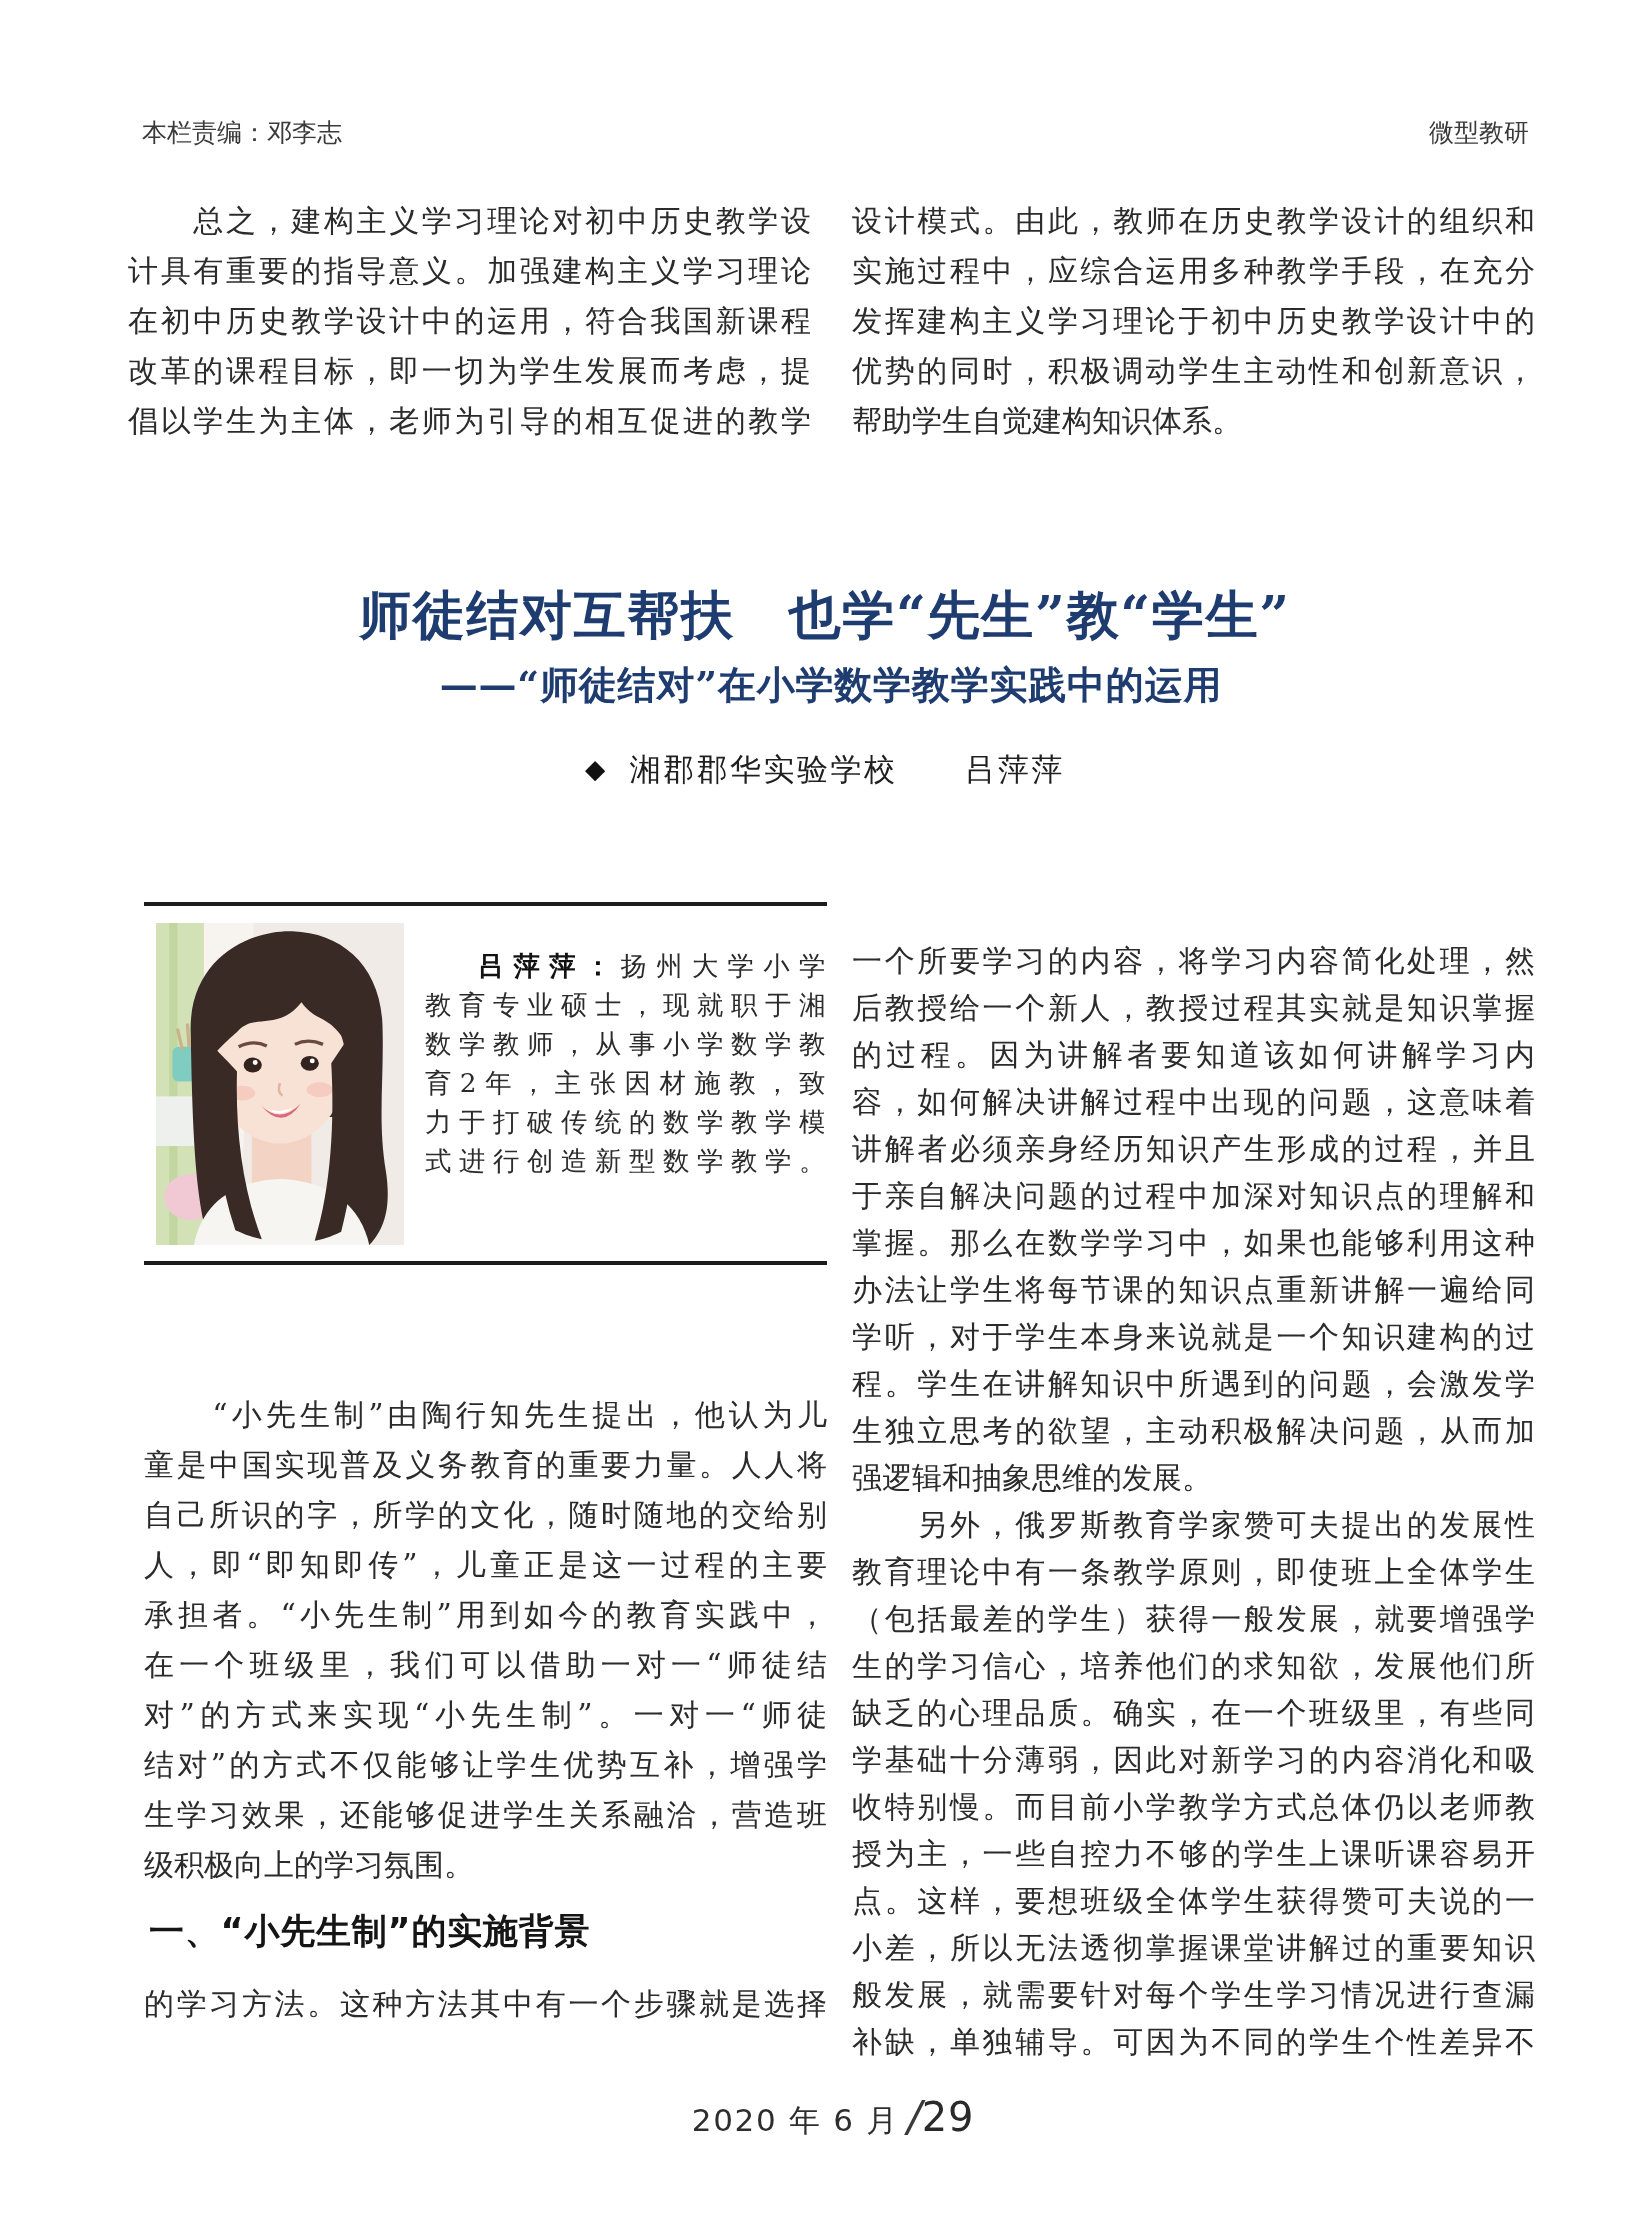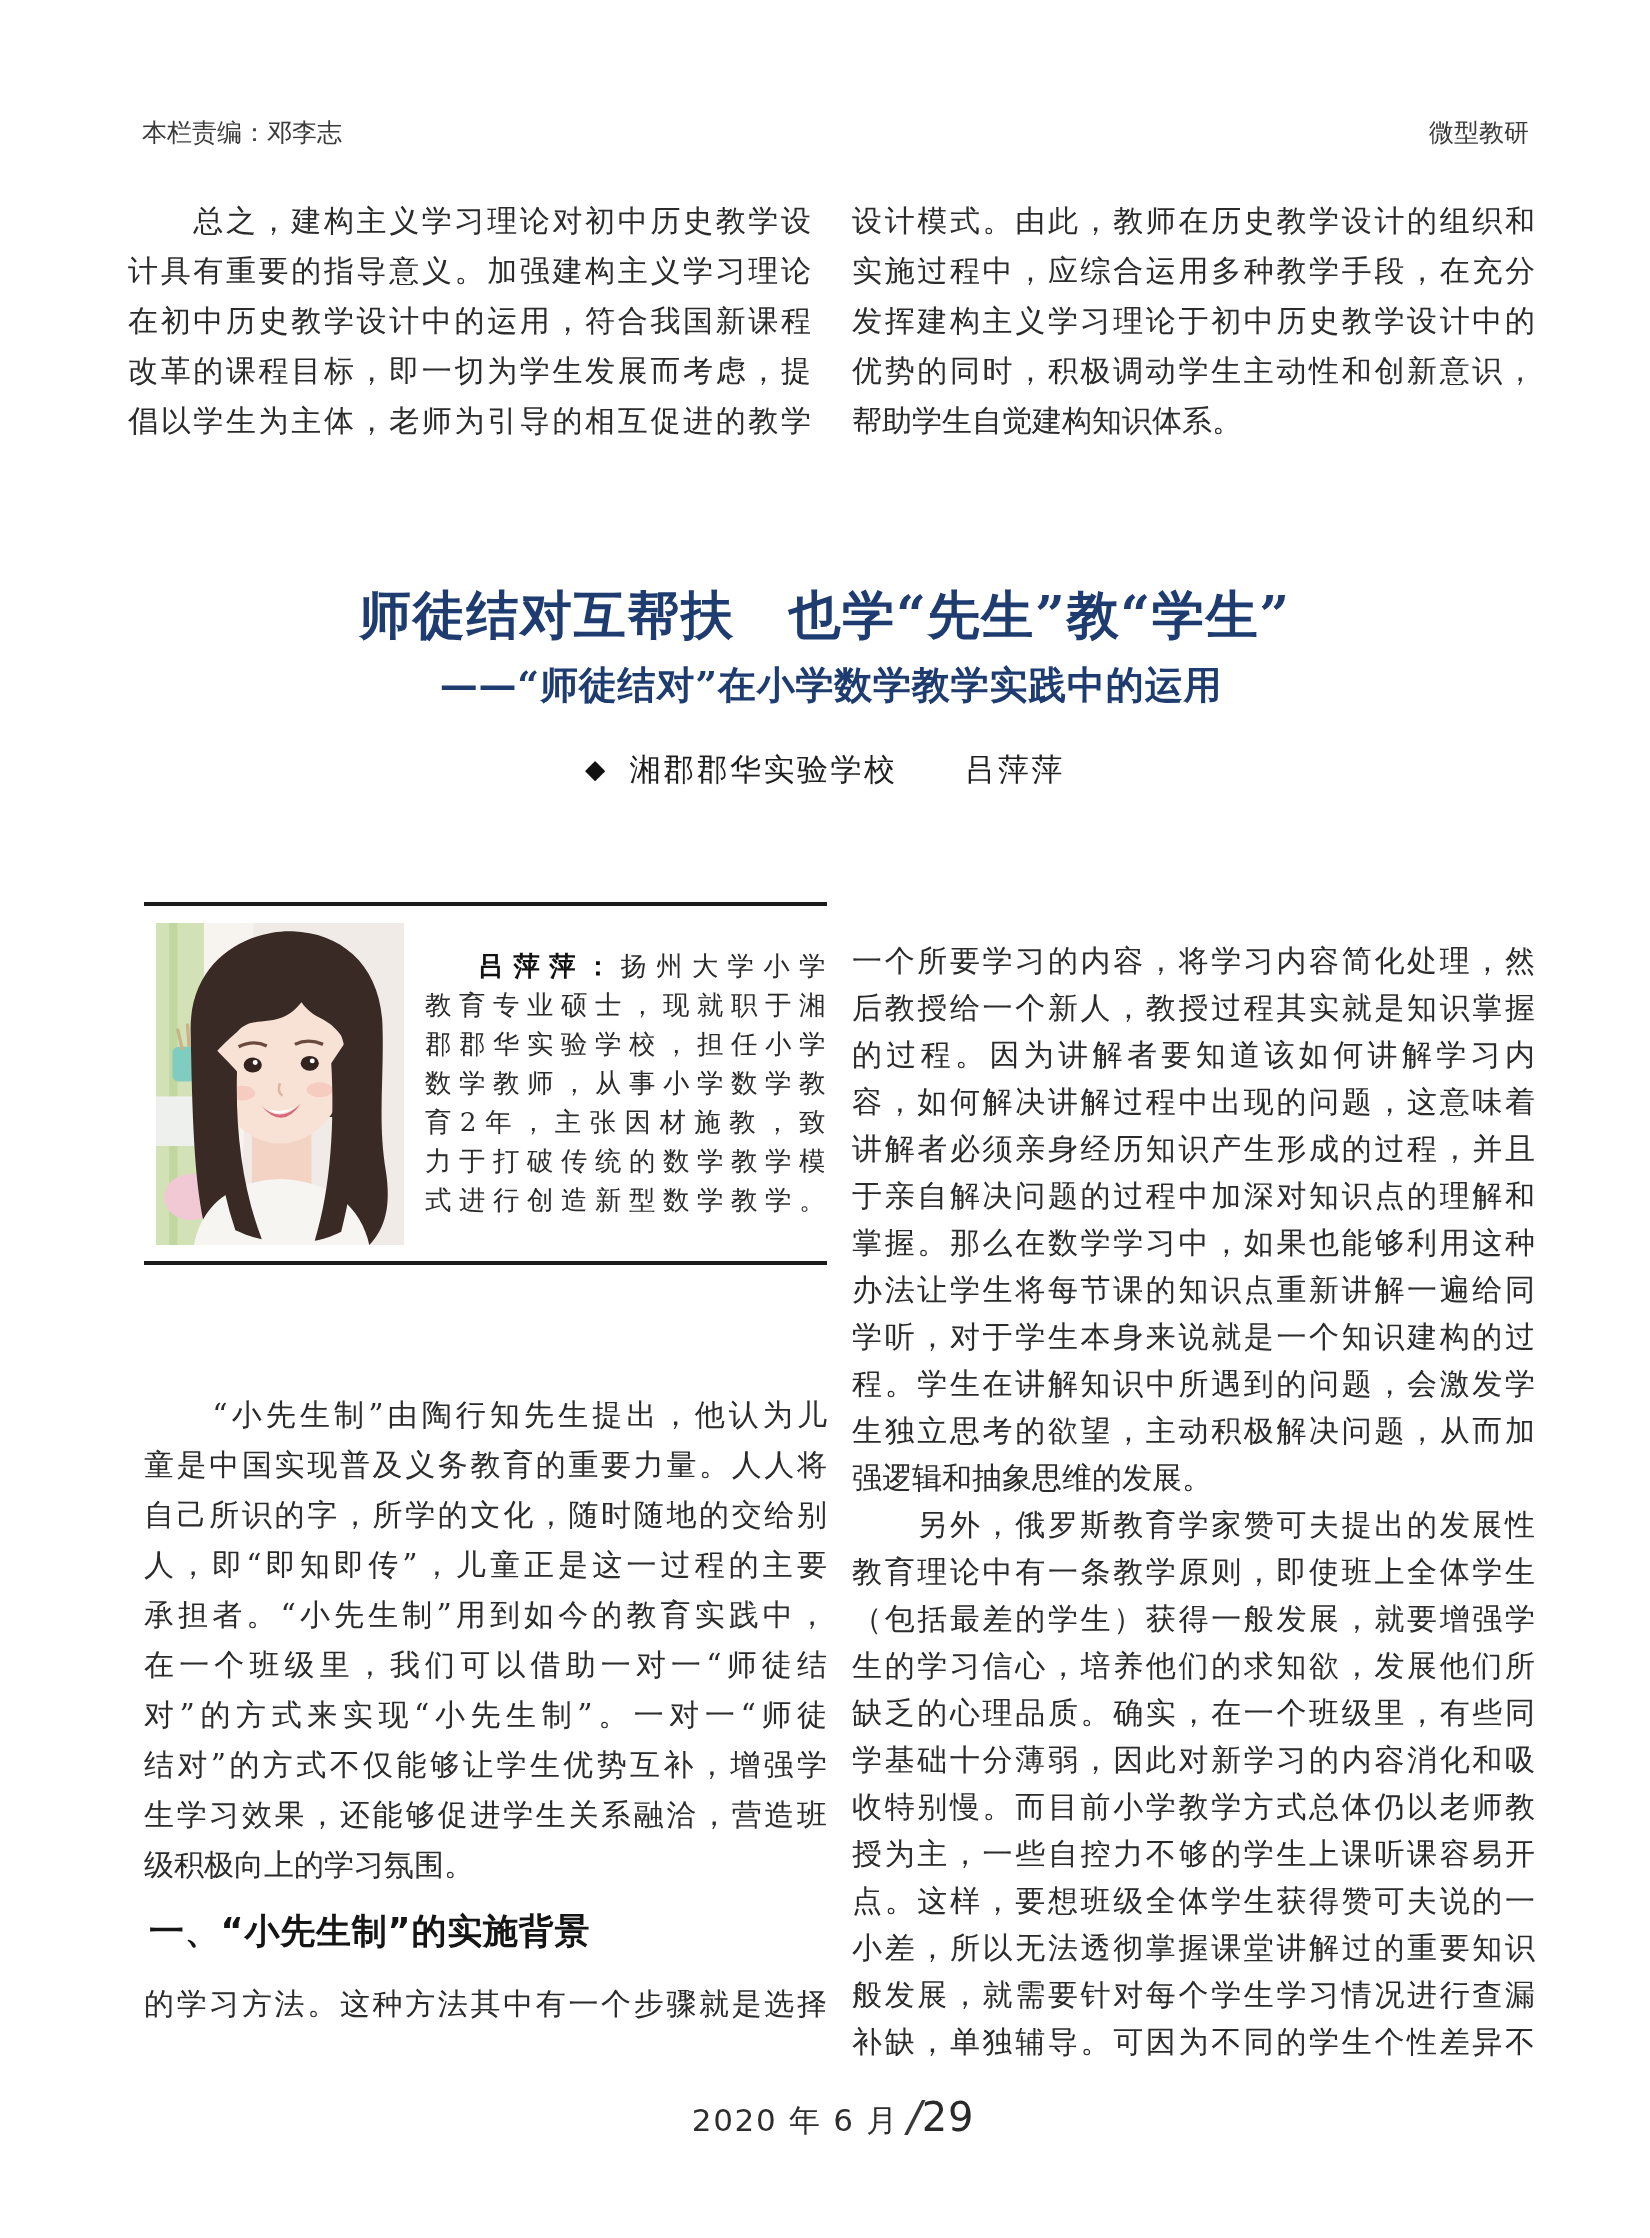--- a/index.html
+++ b/index.html
@@ -127,21 +127,20 @@
         <path d="M70,150 C66,220 72,300 96,372 C110,378 118,381 128,383 C104,320 96,250 98,180 C88,168 78,160 70,150 Z" fill="#3a2a26"></path>
         <path d="M232,140 C246,210 244,300 224,374 C210,381 202,383 192,385 C212,320 216,240 212,170 Z" fill="#3a2a26"></path>
       </svg>
     </div>
     <div class="bio-text">
       <div class="bio-first">
         <b>吕萍萍：</b><span>扬州大学小学</span>
       </div>
       <div>
           <div class="tline just just">教育专业硕士，现就职于湘</div>
-          <div class="tline just just">郡郡华实验学校，担任小学</div>
           <div class="tline just just">数学教师，从事小学数学教</div>
           <div class="tline just just">育2年，主张因材施教，致</div>
           <div class="tline just just">力于打破传统的数学教学模</div>
           <div class="tline just just">式进行创造新型数学教学。</div>
         </div>
     </div>
   </div>
 
   <div class="body-left-p1">
       <div class="tline just">　　“小先生制”由陶行知先生提出，他认为儿</div>

